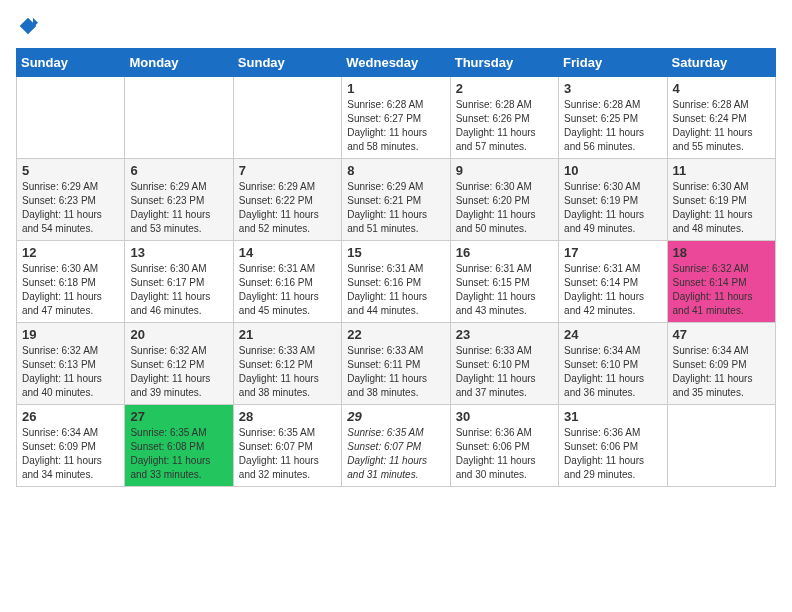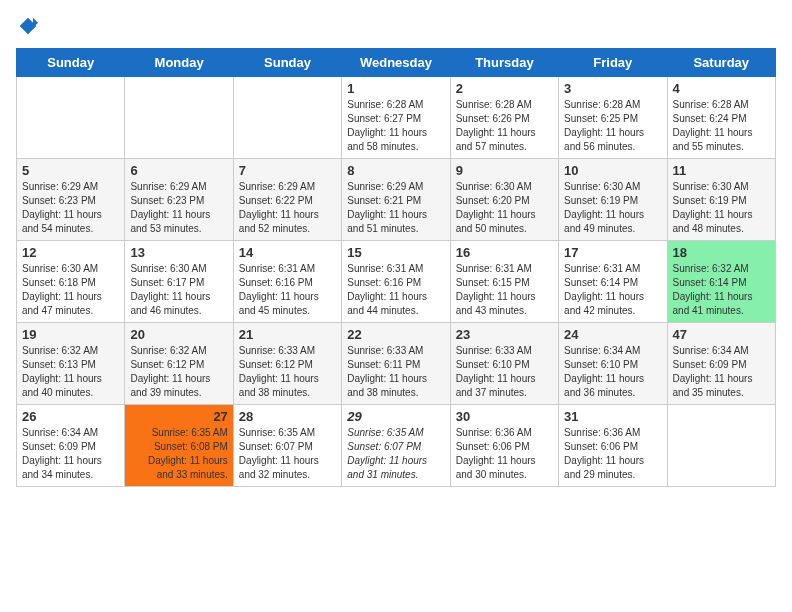--- a/index.html
+++ b/index.html
@@ -51,21 +51,21 @@
       width: 100%;
       border-collapse: collapse;
       border: 1px solid #ccc;
     }
     .calendar th {
       background-color: #1a6fc4;
       color: #fff;
       font-size: 13px;
       font-weight: bold;
       padding: 6px 4px;
-      text-align: center;
+      text-align: left;
       border: 1px solid #1a6fc4;
     }
     .calendar td {
       border: 1px solid #ccc;
       vertical-align: top;
       padding: 4px 5px;
       font-size: 10.5px;
       color: #333;
       width: calc(100% / 7);
       min-height: 80px;
@@ -198,21 +198,21 @@
           <div class="day-info">Sunrise: 6:31 AM<br>Sunset: 6:16 PM<br>Daylight: 11 hours and 44 minutes.</div>
         </td>
         <td style="background-color: rgb(255, 255, 255); margin-top: 24px;">
           <span class="day-number">16</span>
           <div class="day-info">Sunrise: 6:31 AM<br>Sunset: 6:15 PM<br>Daylight: 11 hours and 43 minutes.</div>
         </td>
         <td style="background-color: rgb(255, 255, 255);">
           <span class="day-number">17</span>
           <div class="day-info">Sunrise: 6:31 AM<br>Sunset: 6:14 PM<br>Daylight: 11 hours and 42 minutes.</div>
         </td>
-        <td style="background-color: #86efac;">
+        <td style="background-color: #ec4899;">
           <span class="day-number">18</span>
           <div class="day-info">Sunrise: 6:32 AM<br>Sunset: 6:14 PM<br>Daylight: 11 hours and 41 minutes.</div>
         </td>
       </tr>
       <tr>
         <td style="background-color: rgb(245, 245, 245);">
           <span class="day-number">19</span>
           <div class="day-info">Sunrise: 6:32 AM<br>Sunset: 6:13 PM<br>Daylight: 11 hours and 40 minutes.</div>
         </td>
         <td style="background-color: rgb(245, 245, 245);">
@@ -238,21 +238,21 @@
         <td style="background-color: rgb(245, 245, 245);">
           <span class="day-number">47</span>
           <div class="day-info">Sunrise: 6:34 AM<br>Sunset: 6:09 PM<br>Daylight: 11 hours and 35 minutes.</div>
         </td>
       </tr>
       <tr>
         <td style="background-color: rgb(255, 255, 255);">
           <span class="day-number">26</span>
           <div class="day-info">Sunrise: 6:34 AM<br>Sunset: 6:09 PM<br>Daylight: 11 hours and 34 minutes.</div>
         </td>
-        <td style="background-color: #f97316; text-align: right;">
+        <td style="background-color: #22c55e;">
           <span class="day-number">27</span>
           <div class="day-info">Sunrise: 6:35 AM<br>Sunset: 6:08 PM<br>Daylight: 11 hours and 33 minutes.</div>
         </td>
         <td style="background-color: rgb(255, 255, 255);">
           <span class="day-number">28</span>
           <div class="day-info">Sunrise: 6:35 AM<br>Sunset: 6:07 PM<br>Daylight: 11 hours and 32 minutes.</div>
         </td>
         <td style="background-color: rgb(255, 255, 255); font-style: italic;">
           <span class="day-number">29</span>
           <div class="day-info">Sunrise: 6:35 AM<br>Sunset: 6:07 PM<br>Daylight: 11 hours and 31 minutes.</div>

